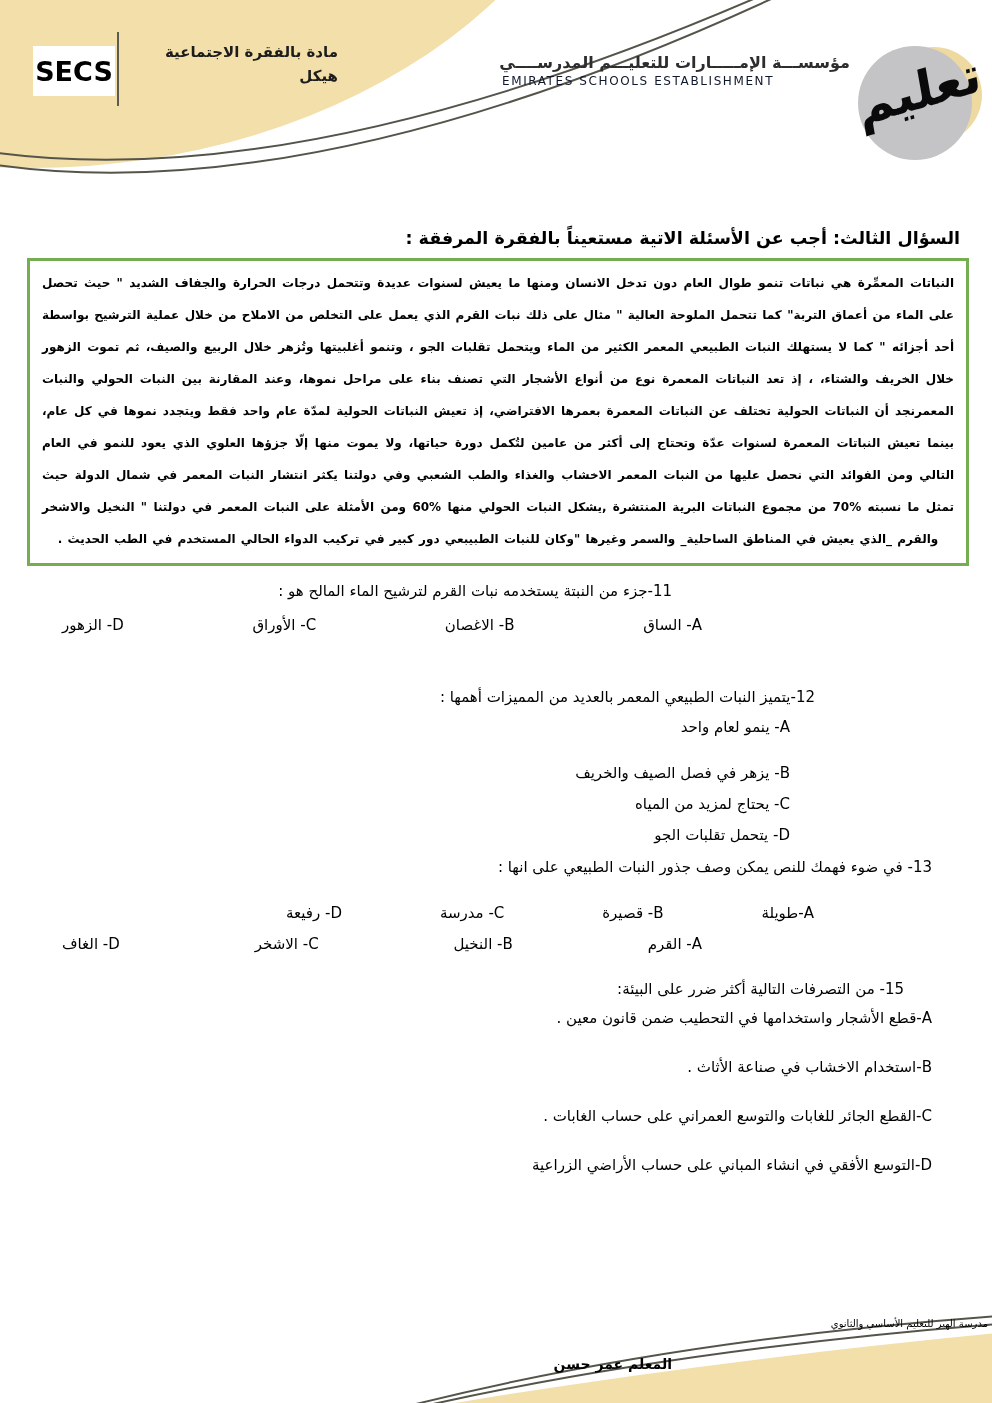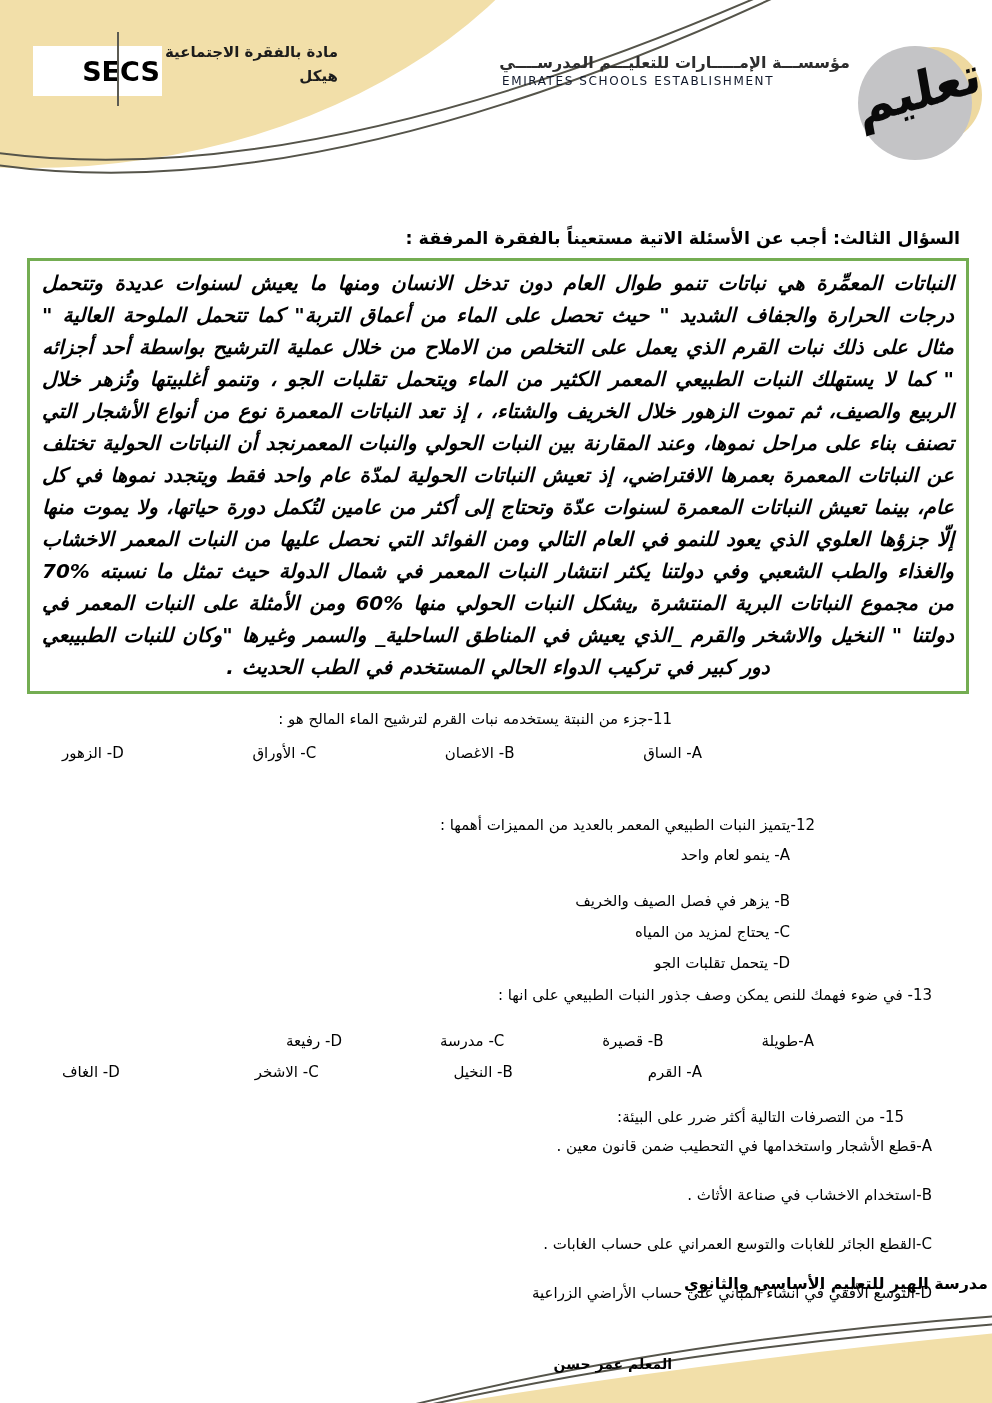--- a/index.html
+++ b/index.html
@@ -6,21 +6,21 @@
   body {
     width:992px; height:1403px; position:relative; overflow:hidden;
     background:#ffffff; color:#000;
     font-family:"DejaVu Sans", sans-serif;
   }
   
   .hdr-svg { position:absolute; top:0; left:0; z-index:0; }
   .secs-box {
     position:absolute; left:33px; top:46px; width:82px; height:50px;
     background:#ffffff; display:flex; align-items:center; justify-content:center;
-    font-weight:bold; font-size:27px; z-index:2;padding-left:47px;
+    font-weight:bold; font-size:27px; z-index:2;
   }
   .hdr-divider { position:absolute; left:117px; top:32px; width:2px; height:74px; background:#5c5b52; z-index:2; }
   .subject {
     position:absolute; left:126px; top:40px; width:212px; z-index:2;
     direction:rtl; text-align:right; font-weight:bold; font-size:15px;
     color:#1c1c1c; line-height:24px;
   }
   .org { position:absolute; left:502px; top:53px; width:348px; text-align:left; z-index:2; }
   .org-ar { direction:rtl; font-size:16px; font-weight:bold; color:#2d2d2d; white-space:nowrap; }
   .org-en { font-size:12px; color:#0f172a; letter-spacing:1.6px; margin-top:2px; white-space:nowrap; }
@@ -30,22 +30,22 @@
   .logo-word {
     position:absolute; left:-4px; top:22px; width:142px; text-align:center;
     font-size:50px; font-weight:bold; color:#0a0a0a;
     transform:rotate(-16deg) skewX(-6deg);
   }
   
   .content { position:absolute; top:228px; left:4px; right:0; direction:rtl; z-index:1; }
   .title { margin:0 32px 10px 0; text-align:right; font-weight:bold; font-size:17.5px; }
   .passage-box { margin:0 23px; border:3px solid #74ad52; padding:6px 12px 8px; }
   .passage {
-    margin:0; font-weight:bold; font-size:20px; line-height:32px;
-    text-align:justify; text-align-last:center; word-spacing:1px;font-style:italic;
+    margin:0; font-weight:bold; font-size:12px; line-height:32px;
+    text-align:justify; text-align-last:center; word-spacing:1px;
   }
   .q { font-size:15px; margin:0; line-height:22px; }
   .q11 { margin:14px 320px 0 0; }
   .row { display:flex; justify-content:space-between; font-size:15px; line-height:22px; }
   .row11 { margin:12px 290px 0 58px; }
   .q12 { margin:50px 177px 0 0; }
   .stack { font-size:15px; line-height:22px; }
   .stack12 { margin:8px 202px 0 0; }
   .stack12 p { margin:0 0 9px; }
   .stack12 p:first-child { margin-bottom:24px; }
@@ -53,22 +53,22 @@
   .row13 { margin:24px 178px 0 282px; }
   .q14 { margin:26px 240px 0 0; }
   .row14 { margin:9px 290px 0 58px; }
   .q15 { margin:23px 88px 0 0; }
   .stack15 { margin:7px 60px 0 17px; }
   .stack15 p { margin:0 0 27px; }
   
   .ftr-svg { position:absolute; left:0; bottom:0; z-index:0; }
   .teacher { position:absolute; left:552px; top:1356px; width:120px; z-index:1;
              direction:rtl; font-weight:bold; font-size:14px; white-space:nowrap; }
-  .school  { position:absolute; left:748px; top:1274px; width:240px; z-index:1;
-             direction:rtl; font-weight:bold; font-size:16px; white-space:nowrap; }
+  .school  { position:absolute; left:748px; top:1318px; width:240px; z-index:1;
+             direction:rtl; font-weight:normal; font-size:10px; white-space:nowrap; }
 </style>
 </head>
 <body>
 
 <svg class="hdr-svg" width="992" height="235" viewBox="0 0 992 235">
   <ellipse cx="30" cy="-272" rx="592" ry="440" fill="#f2dfa9"></ellipse>
   <path d="M -10,152 Q 300,196 765,-6" fill="none" stroke="#55544a" stroke-width="2"></path>
   <path d="M -10,164 Q 312,212 782,-6" fill="none" stroke="#55544a" stroke-width="2"></path>
 </svg>
 

